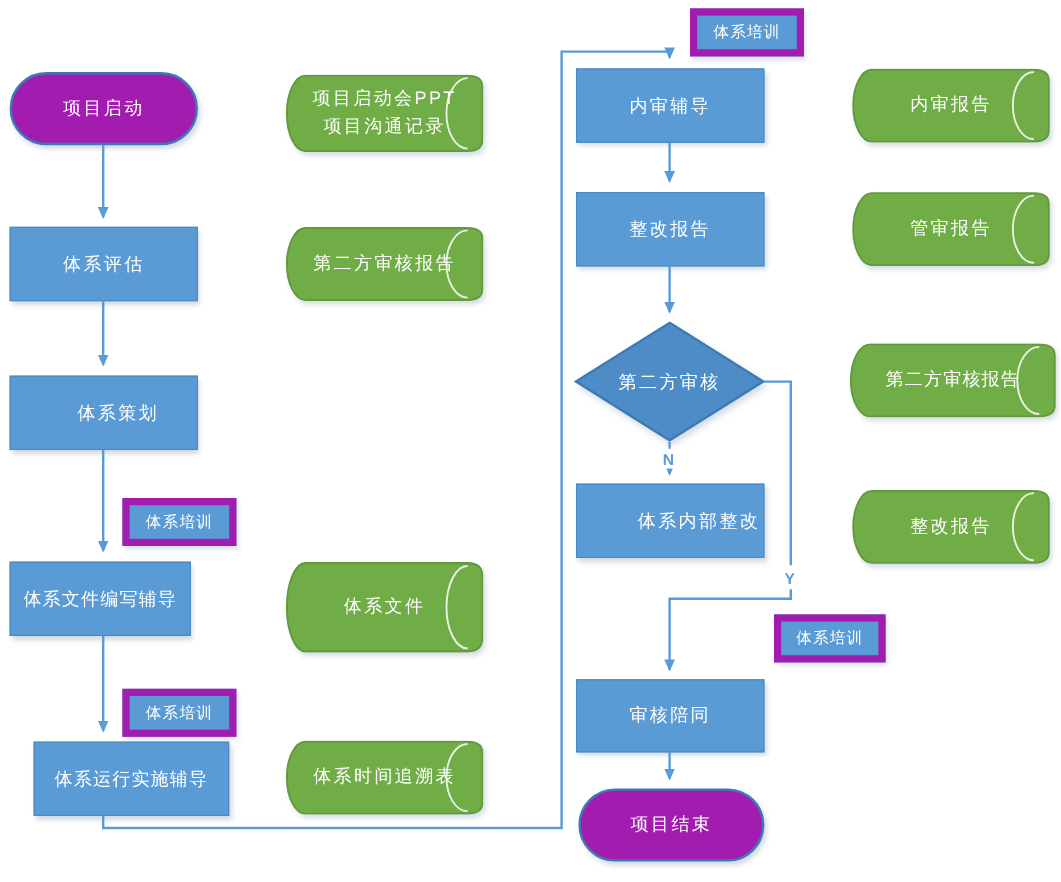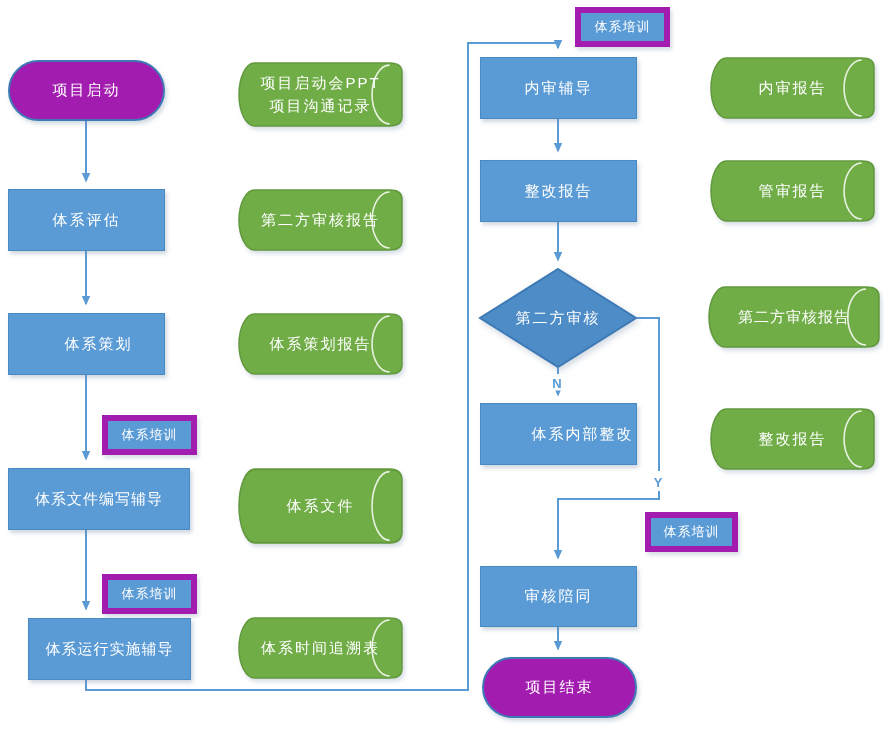--- a/index.html
+++ b/index.html
@@ -64,21 +64,21 @@
   </div>
 
   <div class="node rect" style="left:8px;top:313px;width:157px;height:62px;padding-left:24px;">
     <span class="lbl">体系策划</span>
   </div>
 
   <div class="node small" style="left:102px;top:415px;width:95px;height:40px;">
     <span class="lbl">体系培训</span>
   </div>
 
-  <div class="node rect" style="left:8px;top:468px;width:182px;height:62px;letter-spacing:1px;">
+  <div class="node rect" style="left:8px;top:468px;width:151px;height:62px;letter-spacing:1px;">
     <span class="lbl">体系文件编写辅导</span>
   </div>
 
   <div class="node small" style="left:102px;top:574px;width:95px;height:40px;">
     <span class="lbl">体系培训</span>
   </div>
 
   <div class="node rect" style="left:8px;top:618px;width:163px;height:62px;letter-spacing:1px;margin-left:20px;">
     <span class="lbl">体系运行实施辅导</span>
   </div>
@@ -95,27 +95,20 @@
   </div>
 
   <div class="node cyl" style="left:238px;top:189px;width:165px;height:62px;">
     <svg viewBox="0 0 160 62" preserveAspectRatio="none">
       <path d="M16,1 H147 Q159,1 159,10 V52 Q159,61 147,61 H16 A15,30 0 0 1 1,31 A15,30 0 0 1 16,1 Z" fill="#70AD47" stroke="#62993e" stroke-width="1.5"></path>
       <path d="M147,3 A17,28 0 0 0 147,59" fill="none" stroke="rgba(255,255,255,0.85)" stroke-width="1.5"></path>
     </svg>
     <span class="lbl">第二方审核报告</span>
   </div>
 
-  <div class="node cyl" style="left:238px;top:313px;width:165px;height:62px;">
-    <svg viewBox="0 0 160 62" preserveAspectRatio="none">
-      <path d="M16,1 H147 Q159,1 159,10 V52 Q159,61 147,61 H16 A15,30 0 0 1 1,31 A15,30 0 0 1 16,1 Z" fill="#70AD47" stroke="#62993e" stroke-width="1.5"></path>
-      <path d="M147,3 A17,28 0 0 0 147,59" fill="none" stroke="rgba(255,255,255,0.85)" stroke-width="1.5"></path>
-    </svg>
-    <span class="lbl">体系策划报告</span>
-  </div>
 
   <div class="node cyl" style="left:238px;top:468px;width:165px;height:76px;">
     <svg viewBox="0 0 160 62" preserveAspectRatio="none">
       <path d="M16,1 H147 Q159,1 159,10 V52 Q159,61 147,61 H16 A15,30 0 0 1 1,31 A15,30 0 0 1 16,1 Z" fill="#70AD47" stroke="#62993e" stroke-width="1.5"></path>
       <path d="M147,3 A17,28 0 0 0 147,59" fill="none" stroke="rgba(255,255,255,0.85)" stroke-width="1.5"></path>
     </svg>
     <span class="lbl">体系文件</span>
   </div>
 
   <div class="node cyl" style="left:238px;top:617px;width:165px;height:62px;">

